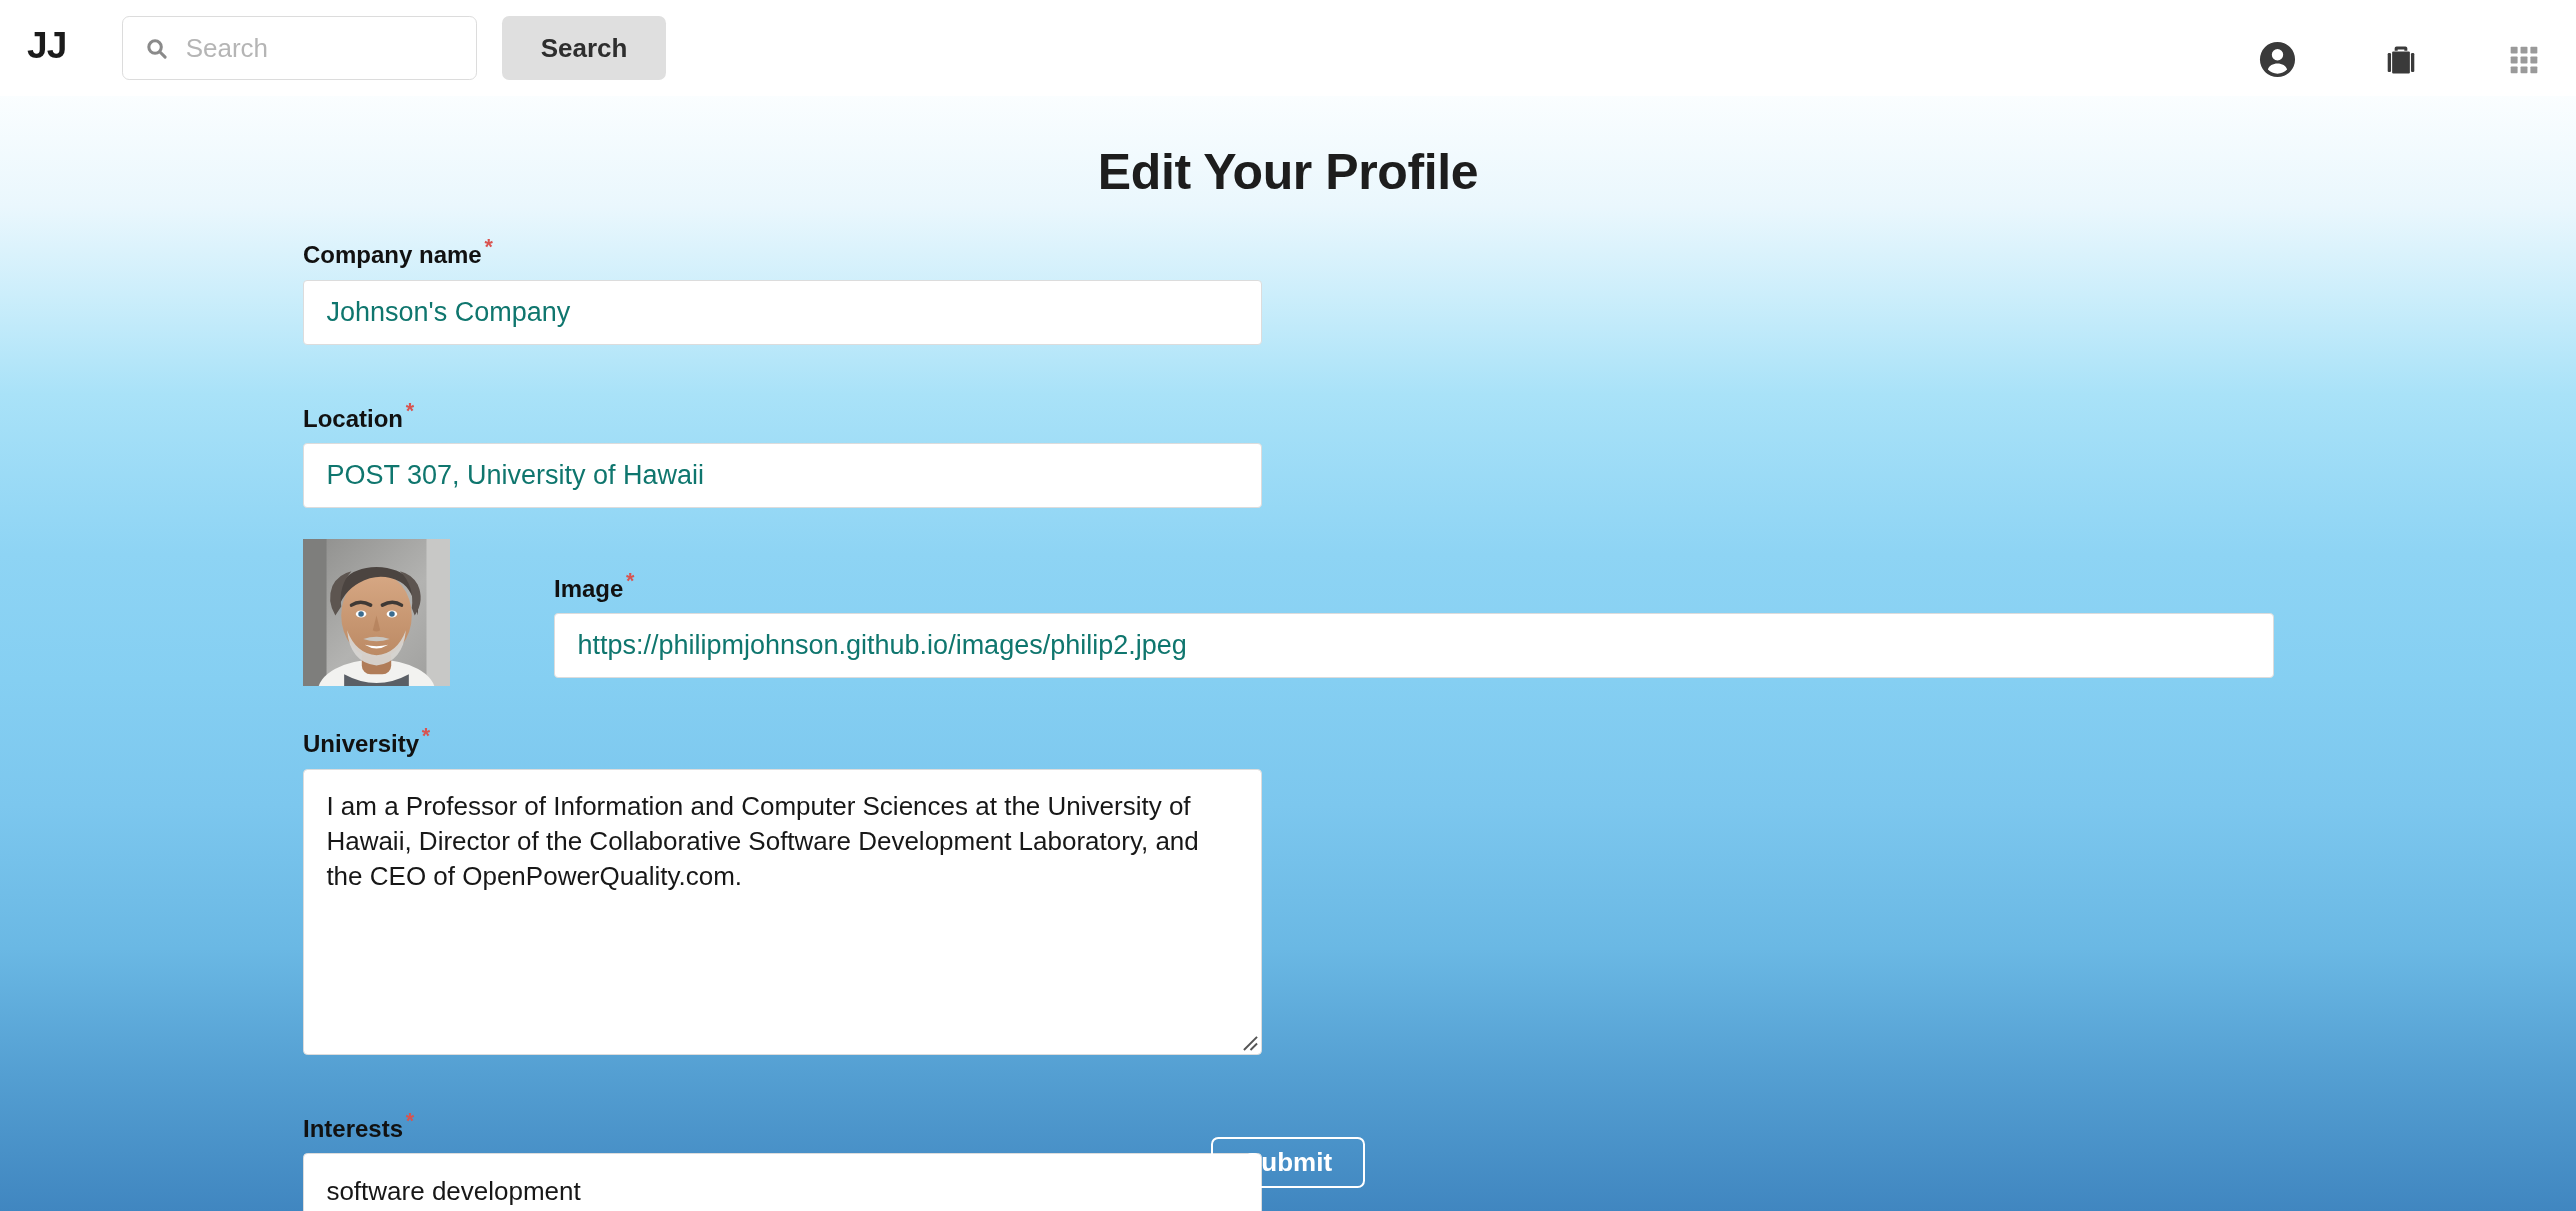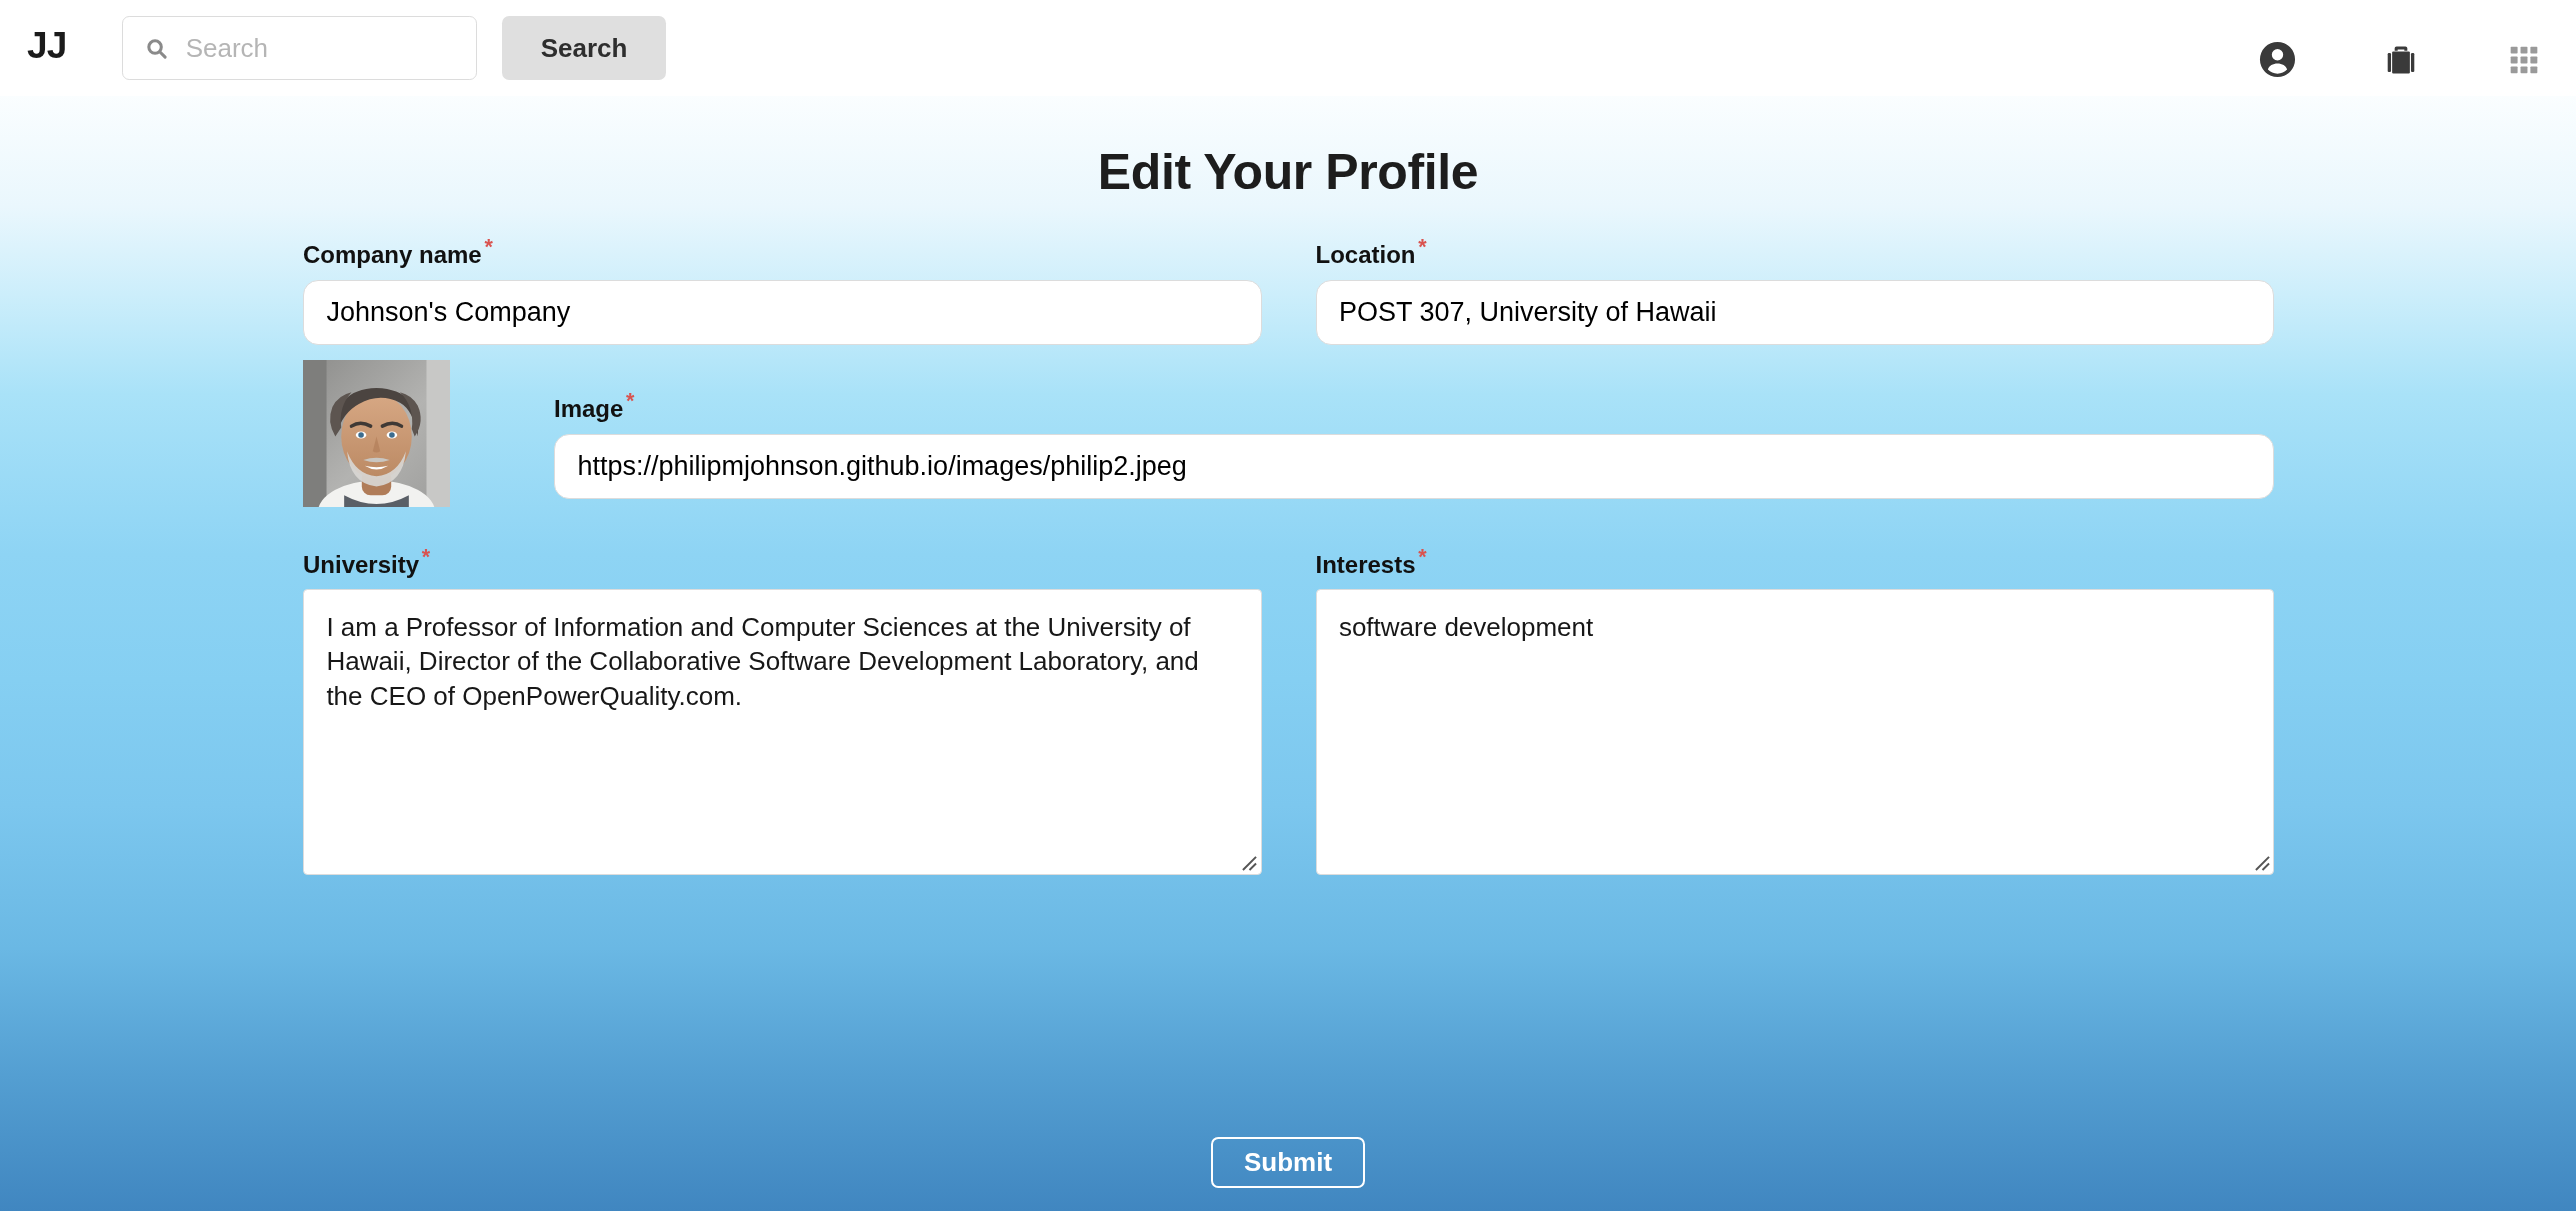--- a/index.html
+++ b/index.html
@@ -145,21 +145,22 @@
   .form {
     position: absolute;
     left: 303px;
     top: 235px;
     width: 1971px;
   }
 
   .row {
     display: flex;
     gap: 54px;
-    margin-bottom: 15px;
+    margin-bottom: 31px;
+    flex-direction: column;
   }
 
   .col { width: 959px; }
 
   .field-label {
     font-size: 24px;
     font-weight: 700;
     color: #111111;
     margin-bottom: 9.8px;
     display: inline-block;
@@ -173,24 +174,24 @@
     margin-left: 2.7px;
     font-weight: 700;
   }
 
   .text-input {
     display: block;
     width: 100%;
     height: 65px;
     background: #ffffff;
     border: 0.9px solid #dcdcdc;
-    border-radius: 15px;
+    border-radius: 4px;
     font-family: "Liberation Sans", sans-serif;
     font-size: 27px;
-    color: #000000;
+    color: #0f766e;
     padding: 0 22.4px;
     outline: none;
   }
 
   
   .image-row {
     display: flex;
     align-items: center;
     margin-bottom: 38px;
   }

